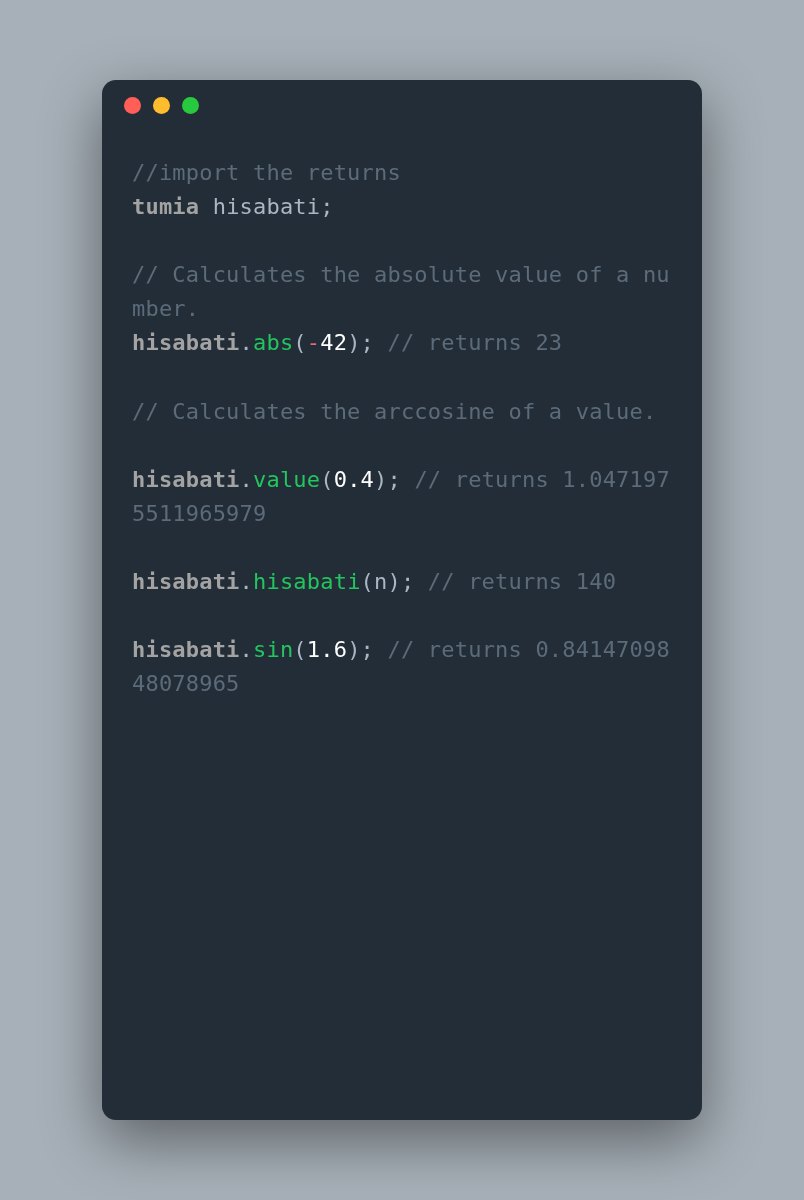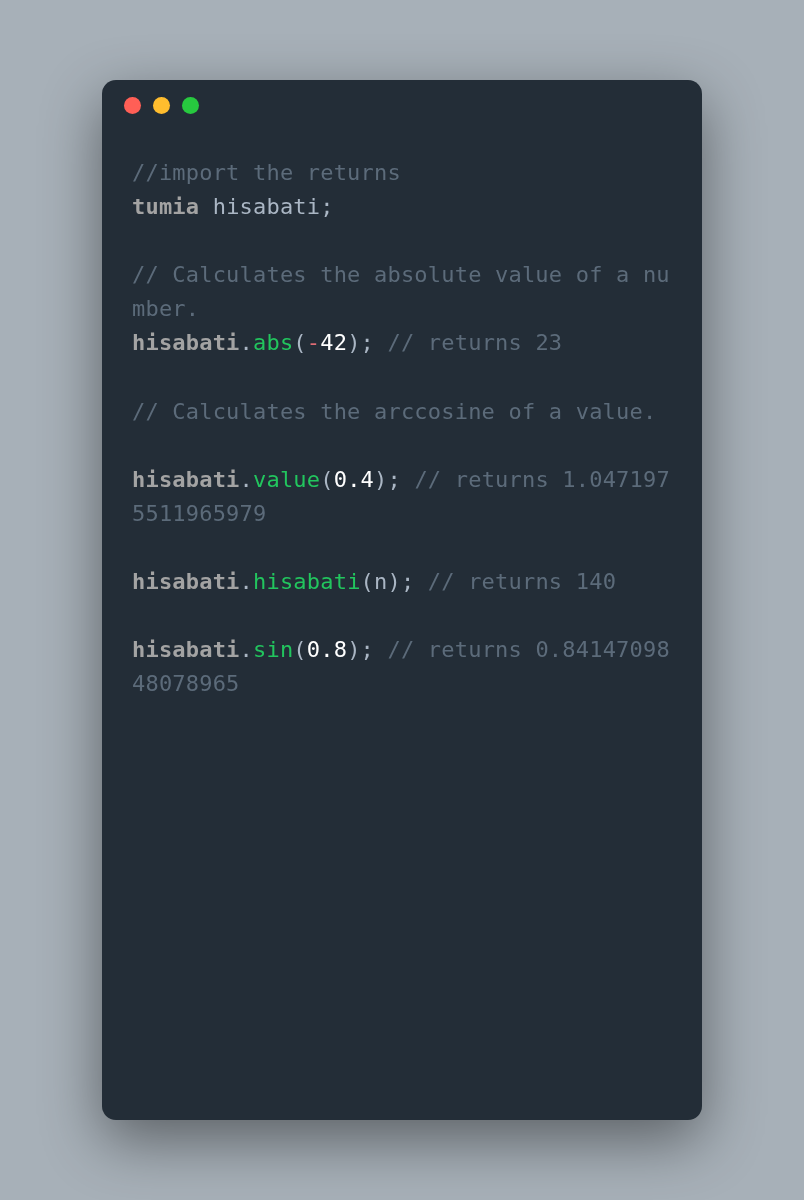--- a/index.html
+++ b/index.html
@@ -70,15 +70,15 @@
 <span></span>
 <span class="c-comment">// Calculates the absolute value of a number.</span>
 <span class="c-keyword">hisabati</span><span class="c-punct">.</span><span class="c-func">abs</span><span class="c-punct">(</span><span class="c-op">-</span><span class="c-num">42</span><span class="c-punct">)</span><span class="c-punct">;</span><span> </span><span class="c-comment">// returns 23</span>
 <span></span>
 <span class="c-comment">// Calculates the arccosine of a value.</span>
 <span></span>
 <span class="c-keyword">hisabati</span><span class="c-punct">.</span><span class="c-func">value</span><span class="c-punct">(</span><span class="c-num">0.4</span><span class="c-punct">)</span><span class="c-punct">;</span><span> </span><span class="c-comment">// returns 1.0471975511965979</span>
 <span></span>
 <span class="c-keyword">hisabati</span><span class="c-punct">.</span><span class="c-func">hisabati</span><span class="c-punct">(</span><span class="c-ident">n</span><span class="c-punct">)</span><span class="c-punct">;</span><span> </span><span class="c-comment">// returns 140</span>
 <span></span>
-<span class="c-keyword">hisabati</span><span class="c-punct">.</span><span class="c-func">sin</span><span class="c-punct">(</span><span class="c-num">0.8</span><span class="c-punct">)</span><span class="c-punct">;</span><span> </span><span class="c-comment">// returns 0.8414709848078965</span>
+<span class="c-keyword">hisabati</span><span class="c-punct">.</span><span class="c-func">sin</span><span class="c-punct">(</span><span class="c-num">1.6</span><span class="c-punct">)</span><span class="c-punct">;</span><span> </span><span class="c-comment">// returns 0.8414709848078965</span>
 </div>
 </div>
 
 </body></html>

